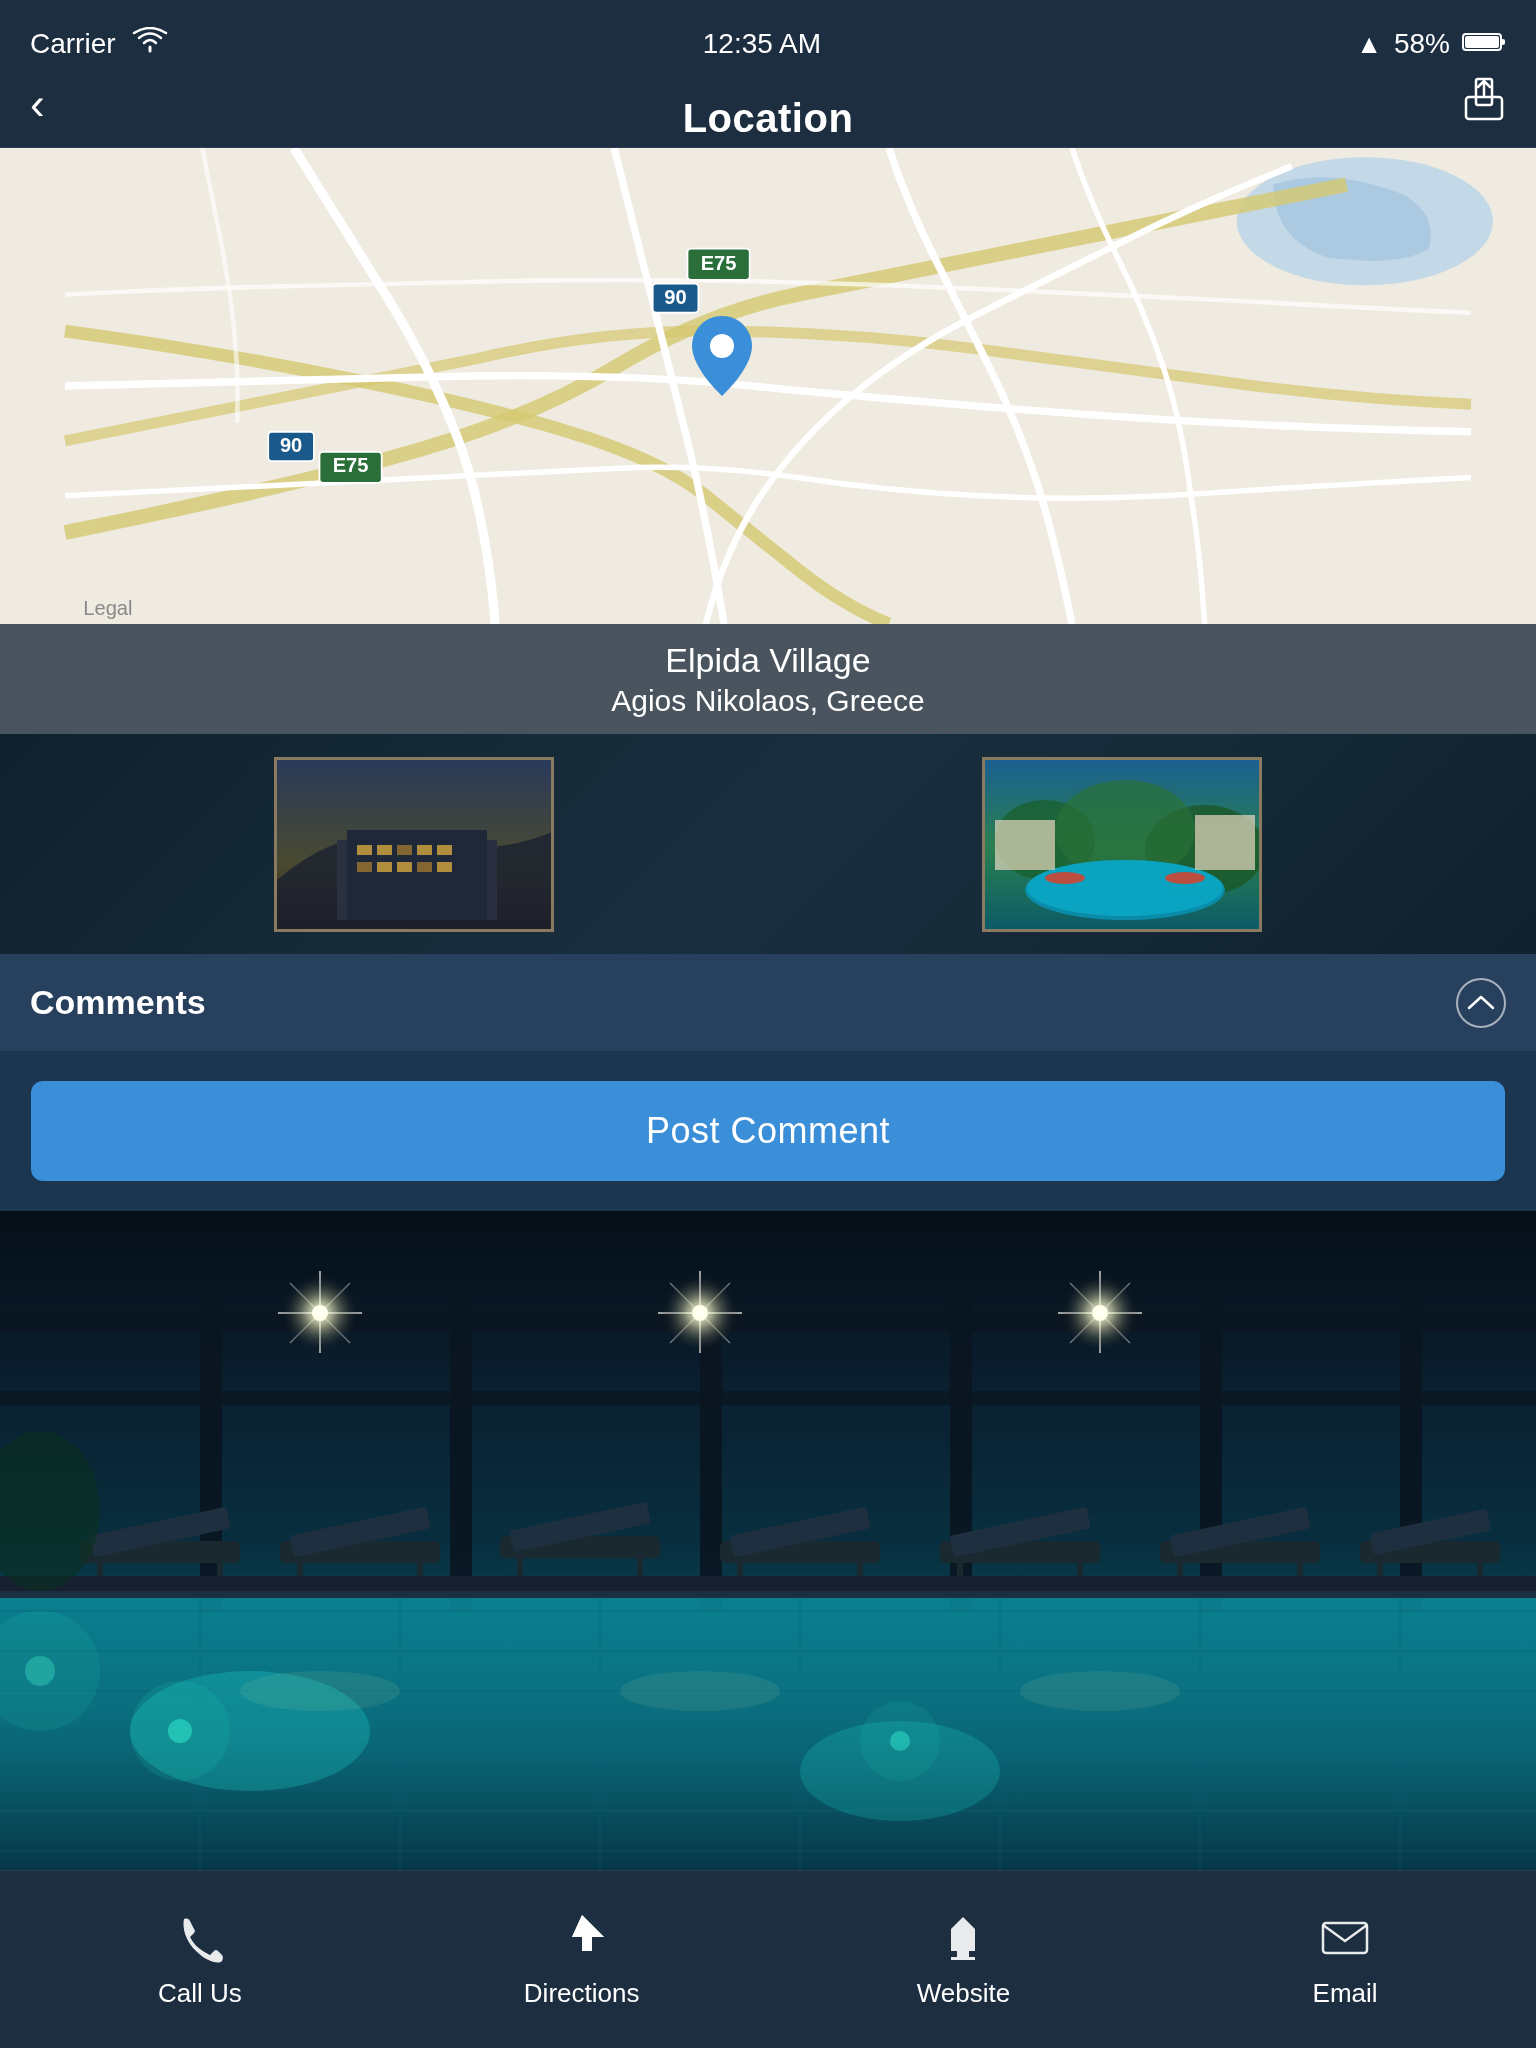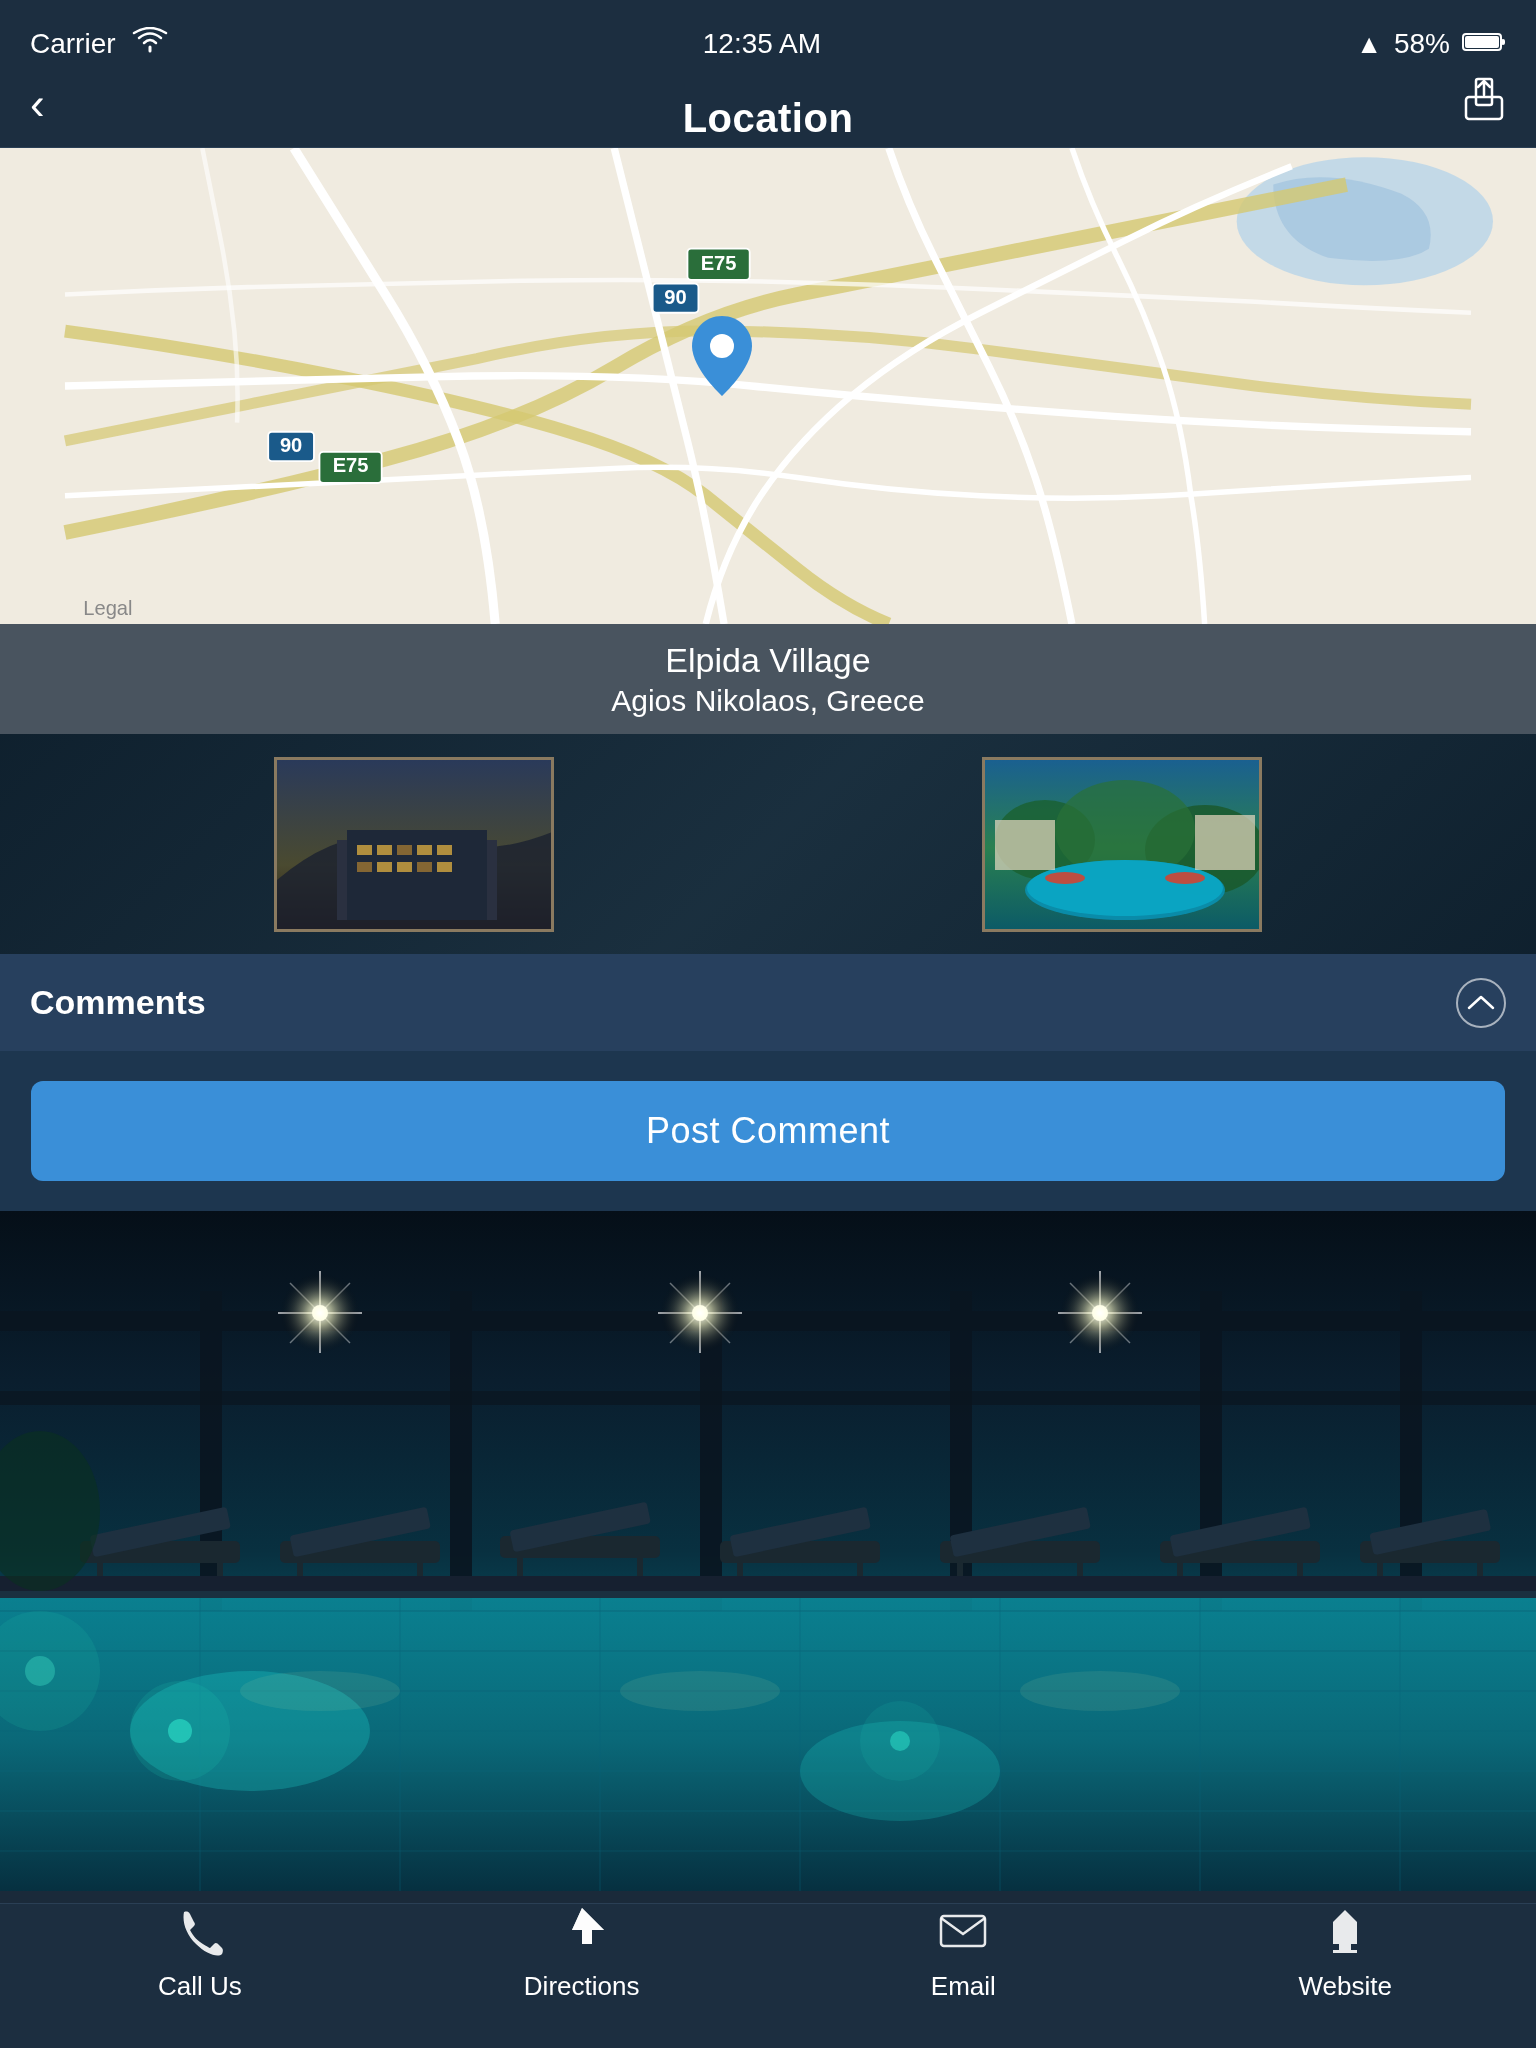--- a/index.html
+++ b/index.html
@@ -211,24 +211,24 @@
       position: relative;
       overflow: hidden;
     }
 
     
     .tab-bar {
       position: absolute;
       bottom: 0;
       left: 0;
       width: 100%;
-      height: 145px;
+      height: 178px;
       background: #1c2e40;
       display: flex;
-      align-items: flex-start;
+      align-items: center;
       border-top: 1px solid #2a3f55;
       padding-left: 9px;
     }
     .tab-item {
       flex: 1;
       display: flex;
       flex-direction: column;
       align-items: center;
       justify-content: center;
       gap: 8px;
@@ -582,31 +582,31 @@
         <path d="M26 4 L48 26 L36 26 L36 40 L26 40 L26 26 L16 26 L26 4Z" fill="white" opacity="0.9"></path>
         <path d="M26 4 L48 26 L36 26 L36 40 L26 40 L26 26 L16 26Z" fill="white" opacity="0.9"></path>
       </svg>
     </div>
     <span class="tab-label">Directions</span>
   </div>
 
   <div class="tab-item">
     <div class="tab-icon">
       <svg width="52" height="52" viewBox="0 0 52 52" fill="none">
-        <rect x="4" y="12" width="44" height="30" rx="3" stroke="white" stroke-width="2.5" fill="none" opacity="0.9"></rect>
-        <path d="M4 14 L26 30 L48 14" stroke="white" stroke-width="2.5" fill="none" opacity="0.9"></path>
-      </svg>
-    </div>
-    <span class="tab-label">Email</span>
-  </div>
-
-  <div class="tab-item">
-    <div class="tab-icon">
-      <svg width="52" height="52" viewBox="0 0 52 52" fill="none">
         <path d="M26 6 L26 6 L38 18 L26 18 L14 18 L26 6Z" fill="white" opacity="0.9"></path>
         <rect x="14" y="18" width="24" height="22" fill="white" opacity="0.9"></rect>
         <rect x="20" y="40" width="12" height="6" fill="white" opacity="0.9"></rect>
         <rect x="14" y="46" width="24" height="3" fill="white" opacity="0.9"></rect>
       </svg>
     </div>
     <span class="tab-label">Website</span>
   </div>
+
+  <div class="tab-item">
+    <div class="tab-icon">
+      <svg width="52" height="52" viewBox="0 0 52 52" fill="none">
+        <rect x="4" y="12" width="44" height="30" rx="3" stroke="white" stroke-width="2.5" fill="none" opacity="0.9"></rect>
+        <path d="M4 14 L26 30 L48 14" stroke="white" stroke-width="2.5" fill="none" opacity="0.9"></path>
+      </svg>
+    </div>
+    <span class="tab-label">Email</span>
+  </div>
 </div>
 
 </body></html>

